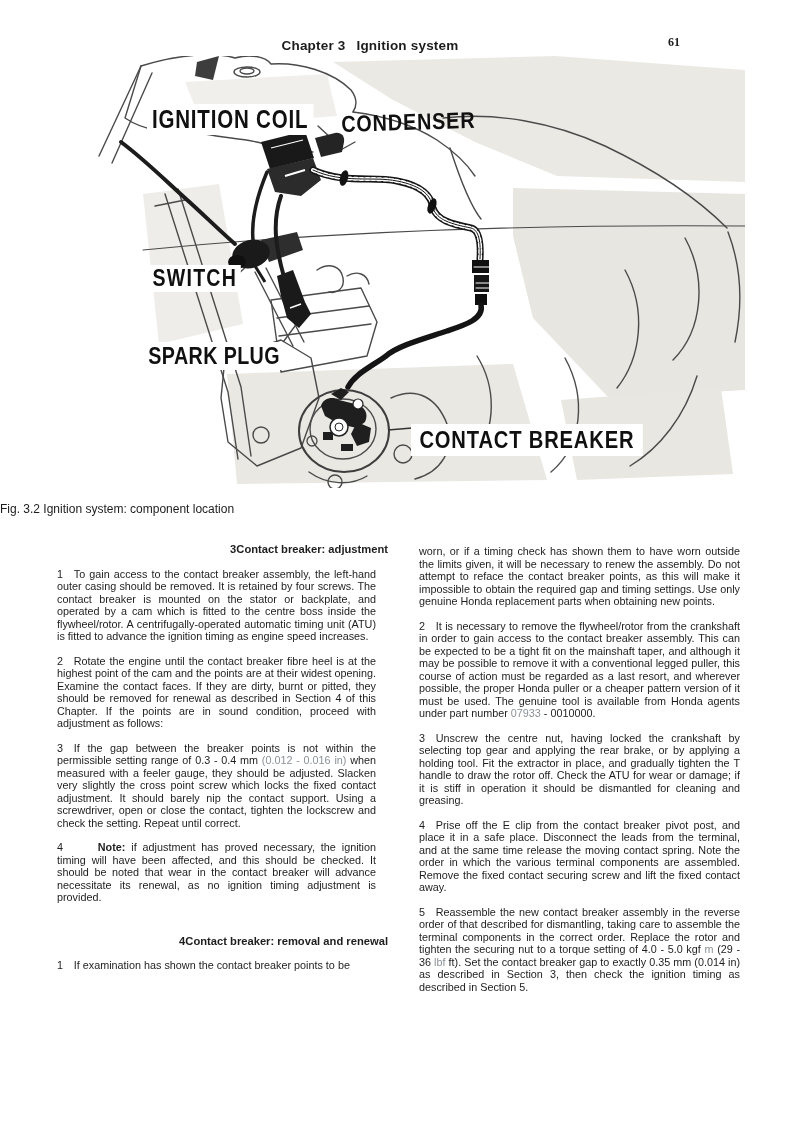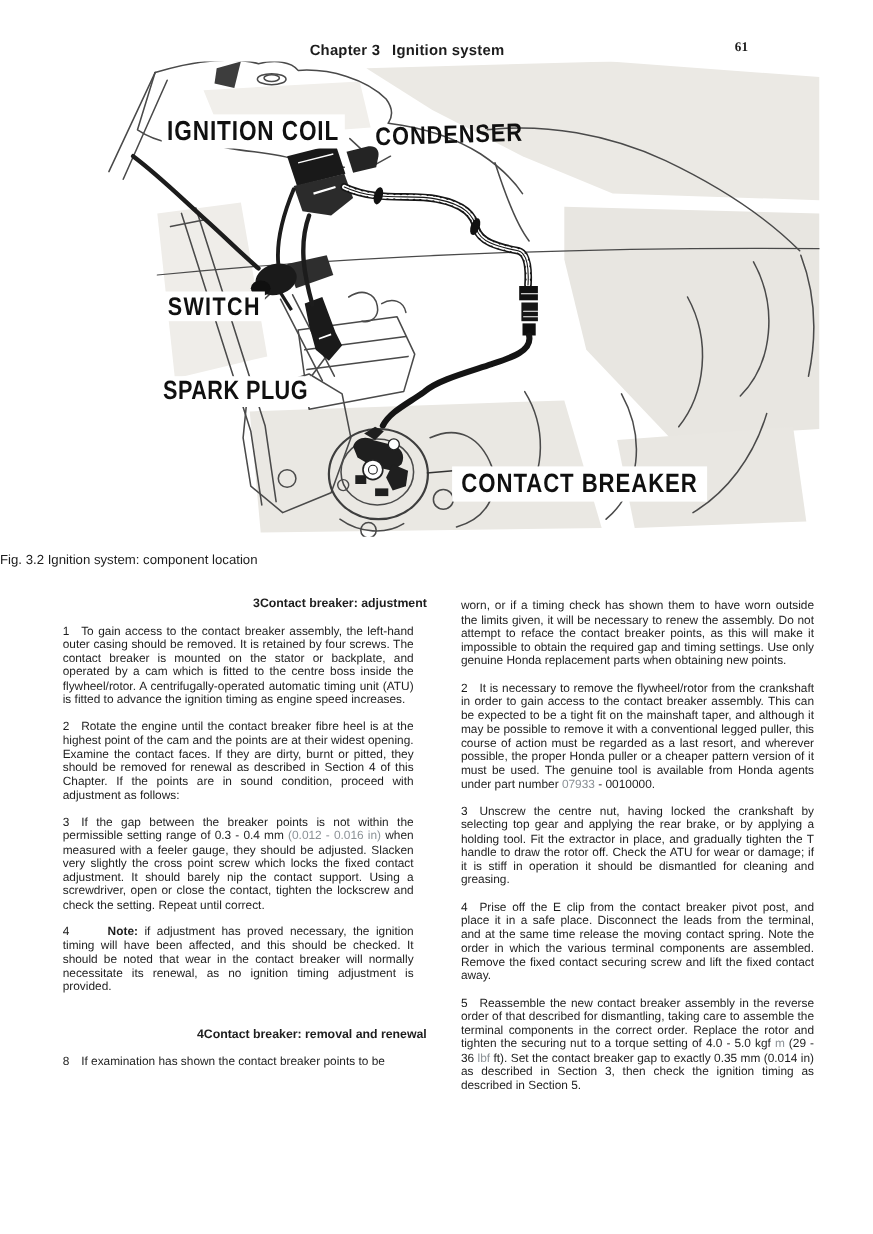--- a/index.html
+++ b/index.html
@@ -183,26 +183,26 @@
 
   <div class="caption">Fig. 3.2 Ignition system: component location</div>
 
   <div class="col col-left">
     <div class="sec-heading">
       <span class="sec-num">3</span><span>Contact breaker: adjustment</span>
     </div>
     <p class="para"><span>1  To gain access to the contact breaker assembly, the left-hand outer casing should be removed. It is retained by four screws. The contact breaker is mounted on the stator or backplate, and operated by a cam which is fitted to the centre boss inside the flywheel/rotor. A centrifugally-operated automatic timing unit (ATU) is fitted to advance the ignition timing as engine speed increases.</span></p>
     <p class="para"><span>2  Rotate the engine until the contact breaker fibre heel is at the highest point of the cam and the points are at their widest opening. Examine the contact faces. If they are dirty, burnt or pitted, they should be removed for renewal as described in Section 4 of this Chapter. If the points are in sound condition, proceed with adjustment as follows:</span></p>
     <p class="para"><span>3  If the gap between the breaker points is not within the permissible setting range of 0.3 - 0.4 mm </span><span class="seg-g">(0.012 - 0.016 in)</span><span> when measured with a feeler gauge, they should be adjusted. Slacken very slightly the cross point screw which locks the fixed contact adjustment. It should barely nip the contact support. Using a screwdriver, open or close the contact, tighten the lockscrew and check the setting. Repeat until correct.</span></p>
-    <p class="para"><span>4  </span><span class="seg-b">Note:</span><span> if adjustment has proved necessary, the ignition timing will have been affected, and this should be checked. It should be noted that wear in the contact breaker will normally necessitate its renewal, as no ignition timing adjustment is provided.</span></p>
+    <p class="para"><span>4  </span><span class="seg-b">Note:</span><span> if adjustment has proved necessary, the ignition timing will have been affected, and this should be checked. It should be noted that wear in the contact breaker will advance necessitate its renewal, as no ignition timing adjustment is provided.</span></p>
 
     <div class="sec-heading second">
       <span class="sec-num">4</span><span>Contact breaker: removal and renewal</span>
     </div>
-    <p class="para"><span>8  If examination has shown the contact breaker points to be</span></p>
+    <p class="para"><span>1  If examination has shown the contact breaker points to be</span></p>
   </div>
 
   <div class="col col-right">
     <p class="para"><span>worn, or if a timing check has shown them to have worn outside the limits given, it will be necessary to renew the assembly. Do not attempt to reface the contact breaker points, as this will make it impossible to obtain the required gap and timing settings. Use only genuine Honda replacement parts when obtaining new points.</span></p>
     <p class="para"><span>2  It is necessary to remove the flywheel/rotor from the crankshaft in order to gain access to the contact breaker assembly. This can be expected to be a tight fit on the mainshaft taper, and although it may be possible to remove it with a conventional legged puller, this course of action must be regarded as a last resort, and wherever possible, the proper Honda puller or a cheaper pattern version of it must be used. The genuine tool is available from Honda agents under part number </span><span class="seg-g">07933</span><span> - 0010000.</span></p>
     <p class="para"><span>3  Unscrew the centre nut, having locked the crankshaft by selecting top gear and applying the rear brake, or by applying a holding tool. Fit the extractor in place, and gradually tighten the T handle to draw the rotor off. Check the ATU for wear or damage; if it is stiff in operation it should be dismantled for cleaning and greasing.</span></p>
     <p class="para"><span>4  Prise off the E clip from the contact breaker pivot post, and place it in a safe place. Disconnect the leads from the terminal, and at the same time release the moving contact spring. Note the order in which the various terminal components are assembled. Remove the fixed contact securing screw and lift the fixed contact away.</span></p>
     <p class="para"><span>5  Reassemble the new contact breaker assembly in the reverse order of that described for dismantling, taking care to assemble the terminal components in the correct order. Replace the rotor and tighten the securing nut to a torque setting of 4.0 - 5.0 kgf </span><span class="seg-g">m</span><span> (29 - 36 </span><span class="seg-g">lbf</span><span> ft). Set the contact breaker gap to exactly 0.35 mm (0.014 in) as described in Section 3, then check the ignition timing as described in Section 5.</span></p>
   </div>
 

